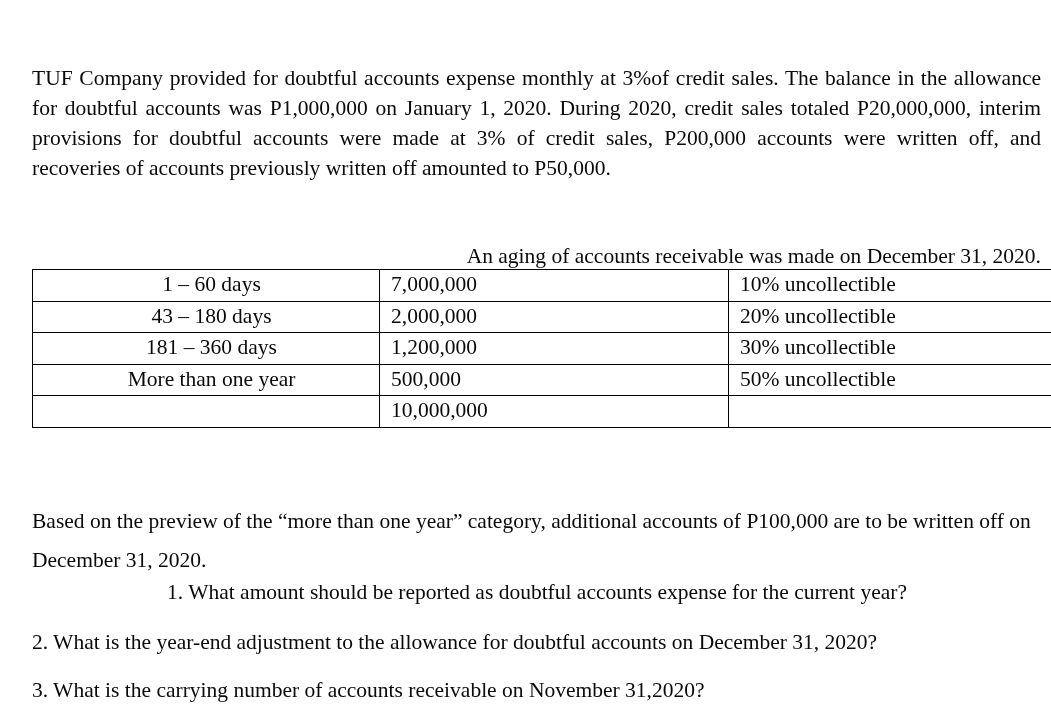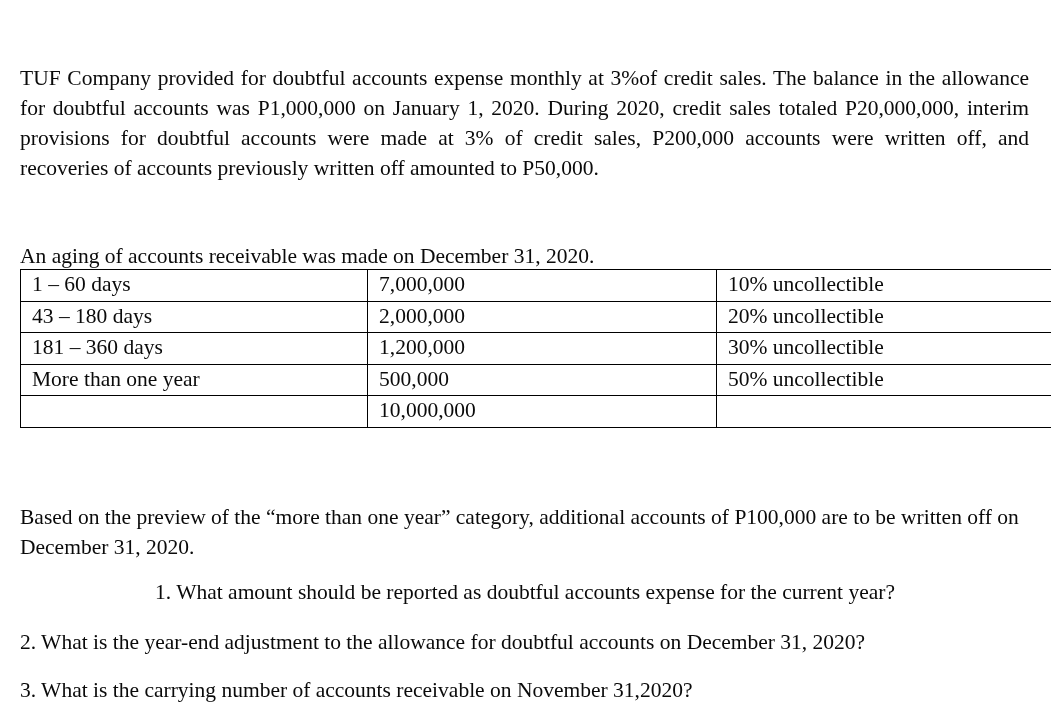--- a/index.html
+++ b/index.html
@@ -10,21 +10,21 @@
   body {
     width: 1051px;
     height: 715px;
     position: relative;
     font-family: "Liberation Serif", "DejaVu Serif", serif;
     color: #000000;
     overflow: hidden;
   }
   .page {
     position: absolute;
-    left: 0;
+    left: 12px;
     top: 0;
     width: 981px;
     height: 715px;
   }
   .para {
     position: absolute;
     font-size: 21.5px;
     line-height: 30px;
     color: #0a0a0a;
   }
@@ -32,28 +32,28 @@
     left: 20px;
     top: 41px;
     width: 1009px;
     text-align: justify;
     text-justify: inter-word;
   }
   .aging-note {
     left: 20px;
     top: 219px;
     width: 1009px;
-    text-align: left;
+    text-align: right;
   }
   .preview-note {
     left: 20px;
     top: 480px;
     width: 1012px;
     text-align: left;
-    line-height: 30px;
+    line-height: 39px;
   }
   .q1 { left: 20px; top: 555px; width: 1010px; text-align: center; }
   .q2 { left: 20px; top: 605px; width: 1018px; }
   .q3 { left: 20px; top: 653px; width: 1010px; }
 
   table.aging {
     position: absolute;
     left: 20px;
     top: 269px;
     width: 1008px;
@@ -63,21 +63,21 @@
     line-height: 1.1;
   }
   table.aging td {
     border: 1.3px solid #000000;
     height: 30.5px;
     padding: 0 0 0 11px;
     vertical-align: middle;
     white-space: nowrap;
     color: #0a0a0a;
   }
-  td.col-bracket { width: 335px; }
+  td.col-bracket { width: 335px; text-align: center; }
   td.col-amount  { width: 337px; }
   td.col-rate    { width: 336px; }
   td.indent-sub  { padding-left: 14px; }
   td.empty       { padding: 0; }
 </style>
 </head>
 <body>
 
 <div class="page">
 

